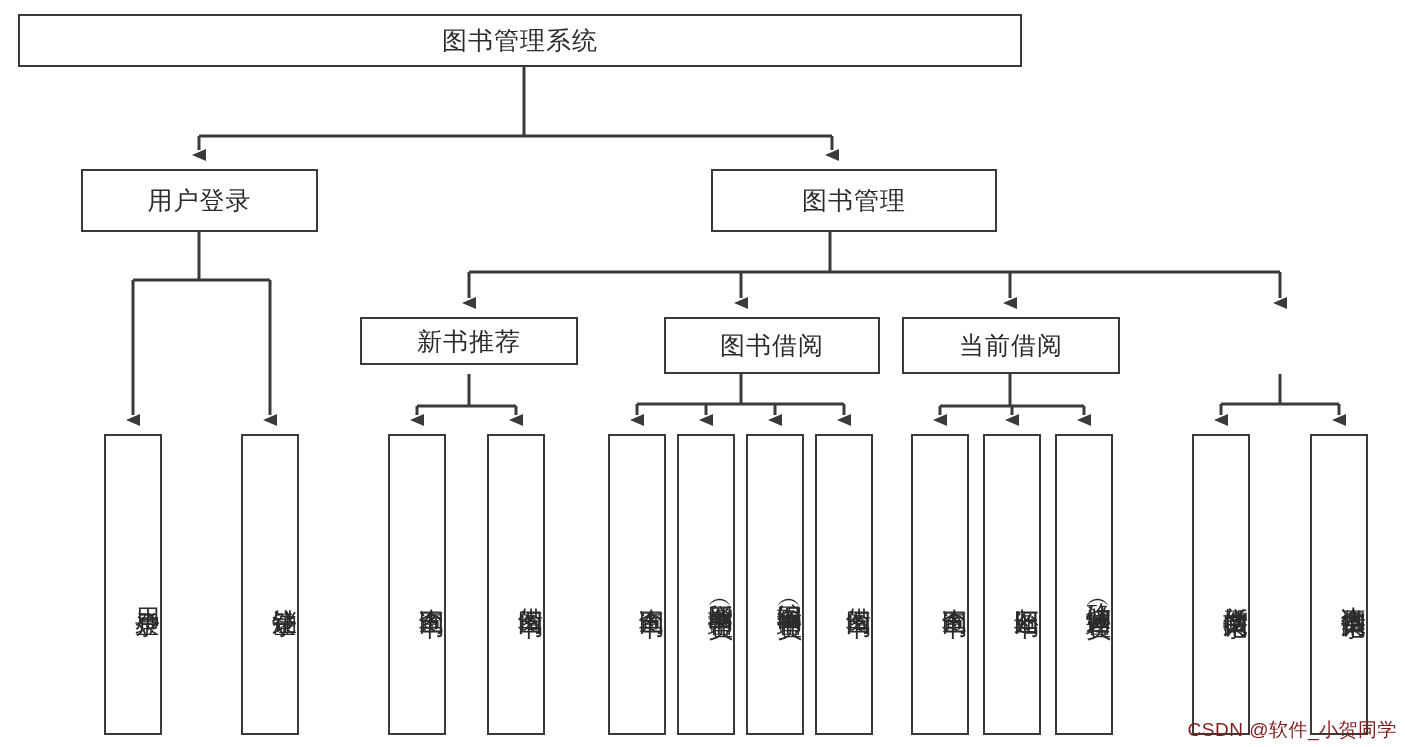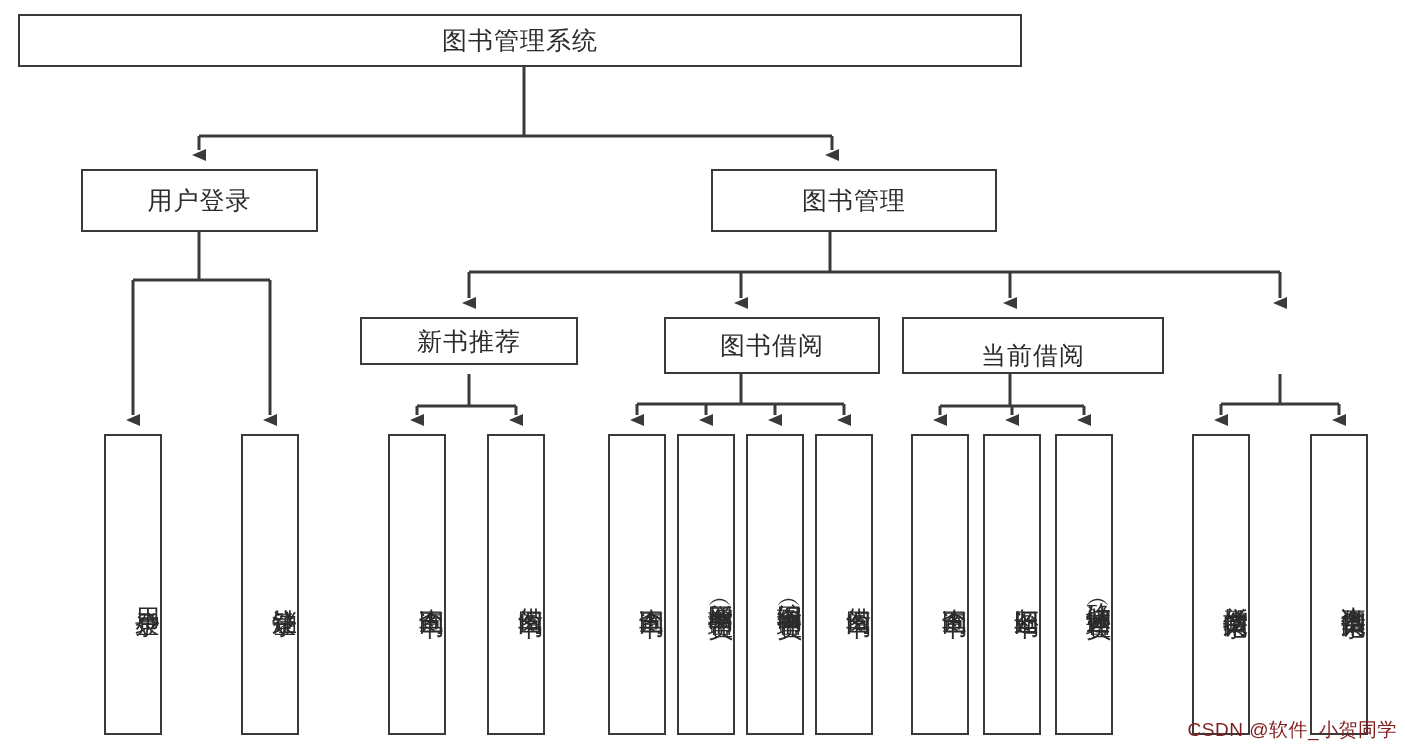--- a/index.html
+++ b/index.html
@@ -129,21 +129,21 @@
   <div class="node horiz" id="node-l1-1" style="left: 711px; top: 169px; width: 286px; height: 63px;">
     <span>图书管理</span>
   </div>
 
   <div class="node horiz" id="node-l2-0" style="left: 360px; top: 317px; width: 218px; height: 48px;">
     <span>新书推荐</span>
   </div>
   <div class="node horiz" id="node-l2-1" style="left: 633px; top: 317px; width: 216px; height: 57px; margin-left: 31px;">
     <span>图书借阅</span>
   </div>
-  <div class="node horiz" id="node-l2-2" style="left: 902px; top: 317px; width: 262px; height: 57px; align-items: flex-end;">
+  <div class="node horiz" id="node-l2-2" style="left: 902px; top: 317px; width: 218px; height: 57px;">
     <span>当前借阅</span>
   </div>
 
   <div class="node vert" id="node-leaf-0" style="left: 104px; top: 434px; width: 58px; height: 301px;">
     <span class="vlabel">用户登录</span>
   </div>
   <div class="node vert" id="node-leaf-1" style="left: 241px; top: 434px; width: 58px; height: 301px;">
     <span class="vlabel">注销登录</span>
   </div>
   <div class="node vert" id="node-leaf-2" style="left: 388px; top: 434px; width: 58px; height: 301px;">

